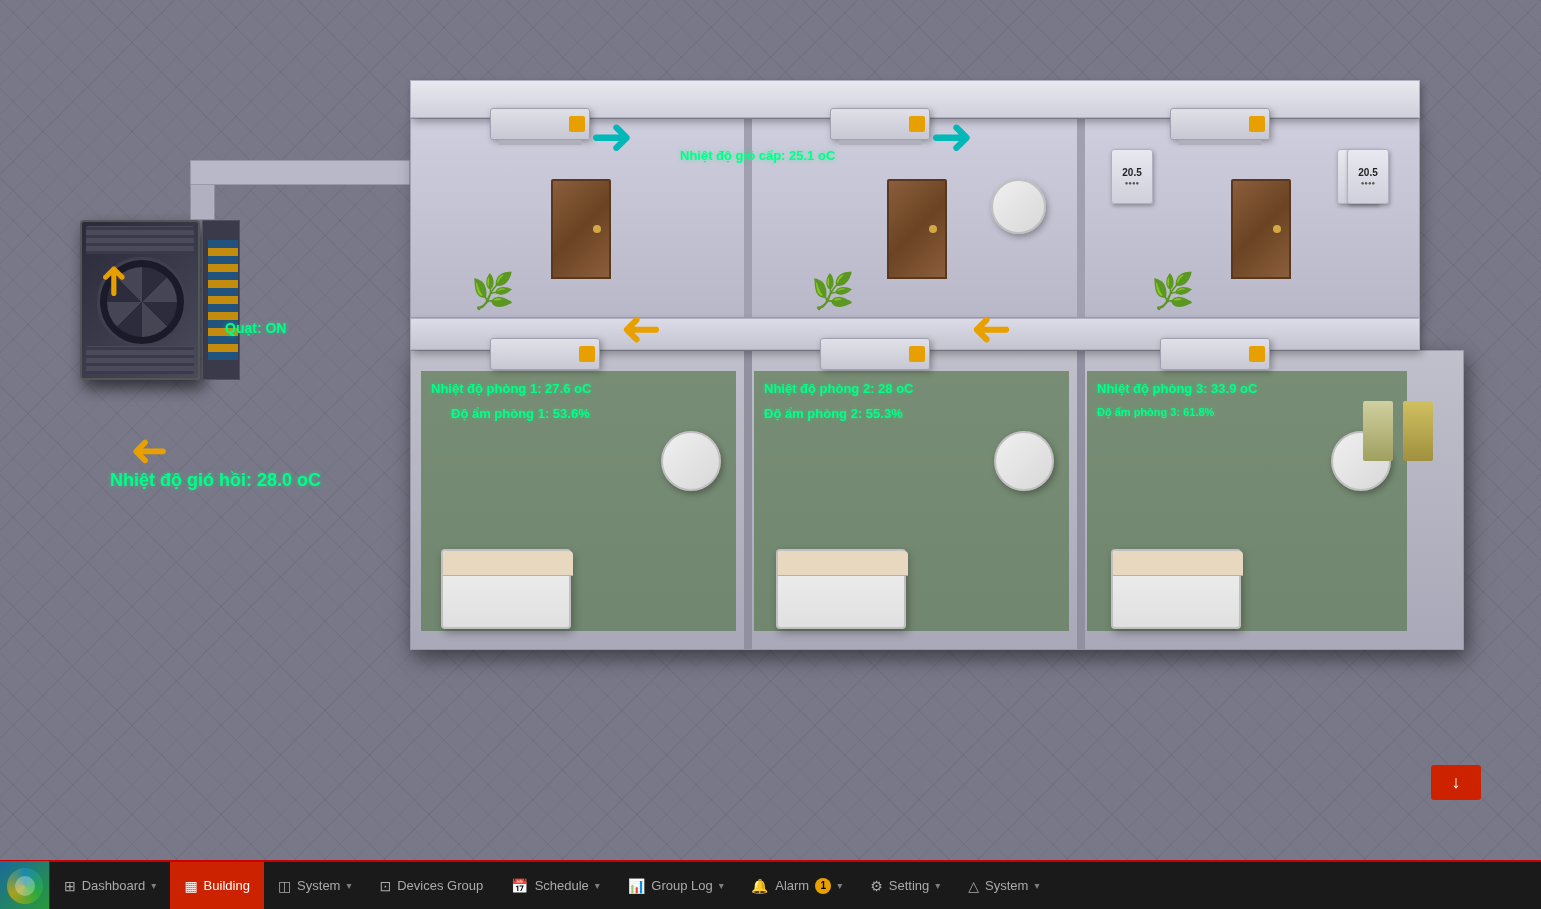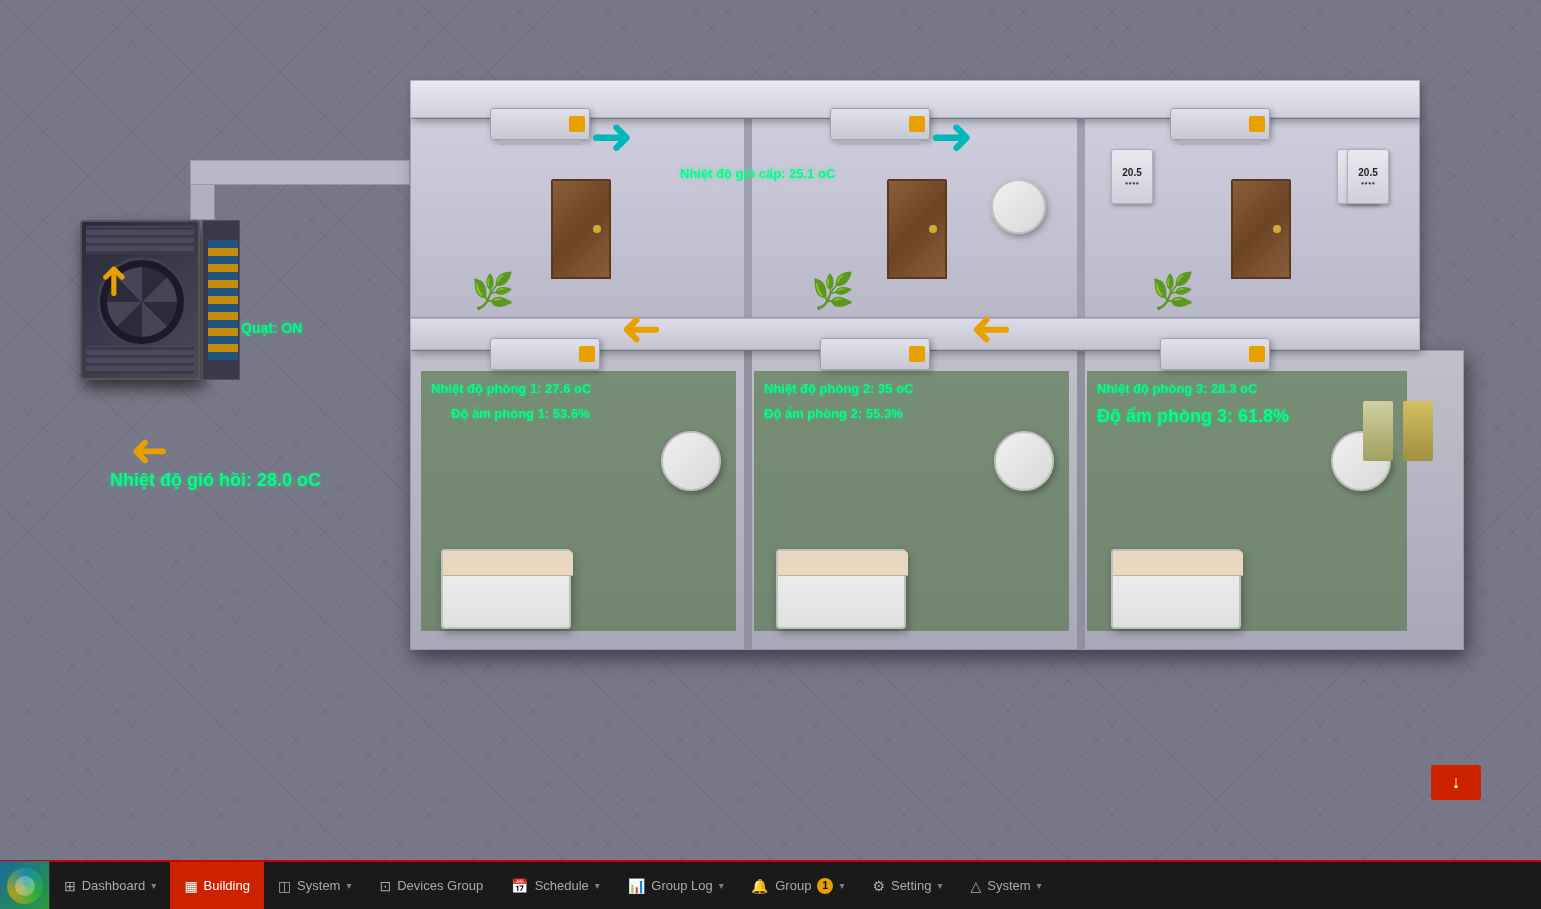--- a/index.html
+++ b/index.html
@@ -203,21 +203,21 @@
         <div style="position:absolute; top:40px; left:128px; width:30px; height:120px; background:repeating-linear-gradient(0deg, #1a5a8a 0px, #1a5a8a 8px, #e8a000 8px, #e8a000 16px); opacity:0.8;"></div>
       </div>
     </div>
 
     <div style="position:absolute; top:160px; left:190px; width:25px; height:60px; background:#b0b0c0; border:1px solid #9090a0;"></div>
 
     <div style="position:absolute; top:160px; left:190px; width:220px; height:25px; background:#b8b8c8; border:1px solid #9898a8;"></div>
 
     <div class="arrow arrow-yellow" style="position:absolute; top:260px; left:95px; font-size:42px; transform:rotate(-90deg);">➜</div>
 
-    <div class="quat-label" style="top:320px; left:225px;margin-left:16px;">
+    <div class="quat-label" style="top:320px; left:225px;">
       <span>Quạt: ON</span>
     </div>
 
     <div class="arrow arrow-yellow" style="position:absolute; top:430px; left:130px; font-size:46px; transform:rotate(180deg);">➜</div>
 
     <div class="sensor-label" style="top:470px; left:110px;">
       <span>Nhiệt độ gió hồi: 28.0 oC</span>
     </div>
 
     <div style="position:absolute; top:80px; left:390px; width:1050px; height:640px;">
@@ -257,21 +257,21 @@
         <div style="position:absolute; bottom:5px; left:740px; font-size:35px;">🌿</div>
         <div style="position:absolute; top:30px; left:1000px+333px; width:42px; height:55px; background:linear-gradient(180deg,#e8e8f0,#d0d0dc); border:1px solid #b0b0c0; border-radius:3px; box-shadow:1px 2px 4px rgba(0,0,0,0.3); display:flex; flex-direction:column; align-items:center; justify-content:center; right:30px;">
           <div style="font-size:10px; font-weight:bold; color:#222;">20.5</div>
           <div style="font-size:6px; color:#555; margin-top:2px;">●●●●</div>
         </div>
       </div>
 
       <div class="arrow arrow-teal" style="position:absolute; top:30px; left:200px; font-size:52px;">➜</div>
       <div class="arrow arrow-teal" style="position:absolute; top:30px; left:540px; font-size:52px;">➜</div>
 
-      <div class="sensor-label" style="top:68px; left:290px; font-size:13px;margin-top:18px;">
+      <div class="sensor-label" style="top:68px; left:290px; font-size:13px;">
         <span>Nhiệt độ gió cấp: 25.1 oC</span>
       </div>
 
       <div style="position:absolute; top:28px; left:100px; width:100px; height:32px; background:linear-gradient(180deg,#e0e0e8,#c8c8d4); border:1px solid #a0a0b0; border-radius:3px; box-shadow:2px 2px 6px rgba(0,0,0,0.3); z-index:12;">
         <div style="position:absolute; bottom:-6px; left:8px; right:8px; height:5px; background:#b0b0bc;"></div>
         <div style="position:absolute; right:4px; top:50%; transform:translateY(-50%); width:16px; height:16px; background:#e8a000; border-radius:2px;"></div>
       </div>
       <div style="position:absolute; top:28px; left:440px; width:100px; height:32px; background:linear-gradient(180deg,#e0e0e8,#c8c8d4); border:1px solid #a0a0b0; border-radius:3px; box-shadow:2px 2px 6px rgba(0,0,0,0.3); z-index:12;">
         <div style="position:absolute; bottom:-6px; left:8px; right:8px; height:5px; background:#b0b0bc;"></div>
         <div style="position:absolute; right:4px; top:50%; transform:translateY(-50%); width:16px; height:16px; background:#e8a000; border-radius:2px;"></div>
@@ -296,30 +296,30 @@
         <div style="position:absolute; top:0; left:666px; width:8px; height:100%; background:#9090a0;"></div>
 
         <div class="sensor-label" style="top:30px; left:20px; font-size:13px;">
           <span>Nhiệt độ phòng 1: 27.6 oC</span>
         </div>
         <div class="sensor-label" style="top:55px; left:20px; font-size:13px;padding-left:20px;">
           <span>Độ ẩm phòng 1: 53.6%</span>
         </div>
 
         <div class="sensor-label" style="top:30px; left:353px; font-size:13px;">
-          <span>Nhiệt độ phòng 2: 35 oC</span>
+          <span>Nhiệt độ phòng 2: 28 oC</span>
         </div>
         <div class="sensor-label" style="top:55px; left:353px; font-size:13px;">
           <span>Độ ẩm phòng 2: 55.3%</span>
         </div>
 
         <div class="sensor-label" style="top:30px; left:686px; font-size:13px;">
-          <span>Nhiệt độ phòng 3: 28.3 oC</span>
-        </div>
-        <div class="sensor-label" style="top:55px; left:686px; font-size:18px;">
+          <span>Nhiệt độ phòng 3: 33.9 oC</span>
+        </div>
+        <div class="sensor-label" style="top:55px; left:686px; font-size:11px;">
           <span>Độ ẩm phòng 3: 61.8%</span>
         </div>
 
         <div style="position:absolute; bottom:20px; left:30px; width:130px; height:80px; background:linear-gradient(180deg,#f0f0f0,#e0e0e0); border:2px solid #c0c0c0; border-radius:4px; box-shadow:2px 4px 8px rgba(0,0,0,0.3);">
           <div style="position:absolute; top:0; left:0; width:130px; height:25px; background:#e8d8c0; border-radius:4px 4px 0 0; border-bottom:1px solid #c0b090;"></div>
         </div>
         <div style="position:absolute; bottom:20px; left:365px; width:130px; height:80px; background:linear-gradient(180deg,#f0f0f0,#e0e0e0); border:2px solid #c0c0c0; border-radius:4px; box-shadow:2px 4px 8px rgba(0,0,0,0.3);">
           <div style="position:absolute; top:0; left:0; width:130px; height:25px; background:#e8d8c0; border-radius:4px 4px 0 0; border-bottom:1px solid #c0b090;"></div>
         </div>
         <div style="position:absolute; bottom:20px; left:700px; width:130px; height:80px; background:linear-gradient(180deg,#f0f0f0,#e0e0e0); border:2px solid #c0c0c0; border-radius:4px; box-shadow:2px 4px 8px rgba(0,0,0,0.3);">
@@ -393,21 +393,21 @@
     </div>
 
     <div class="nav-item">
       <span class="nav-icon">📊</span>
       <span>Group Log</span>
       <span class="nav-chevron">▾</span>
     </div>
 
     <div class="nav-item">
       <span class="nav-icon">🔔</span>
-      <span>Group</span>
+      <span>Alarm</span>
       <div class="alarm-badge">
         <span>1</span>
       </div>
       <span class="nav-chevron">▾</span>
     </div>
 
     <div class="nav-item">
       <span class="nav-icon">⚙</span>
       <span>Setting</span>
       <span class="nav-chevron">▾</span>

